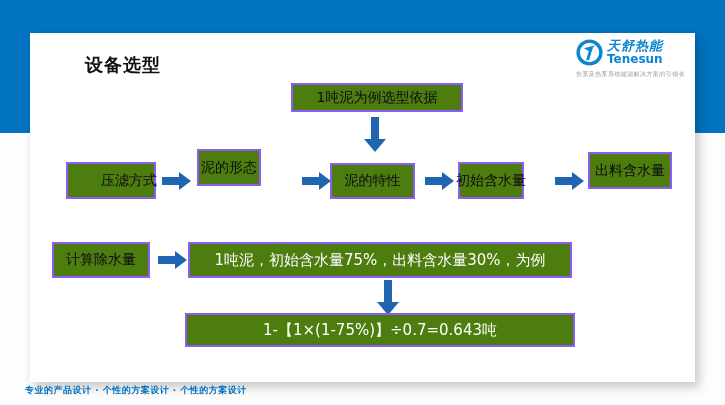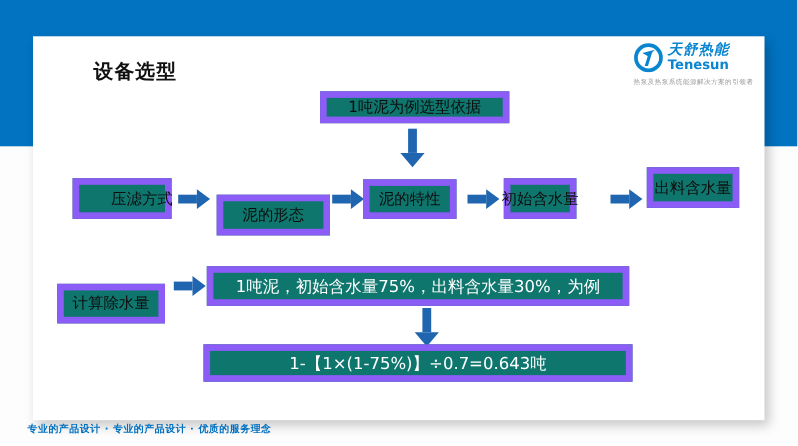--- a/index.html
+++ b/index.html
@@ -12,21 +12,21 @@
   .title{position:absolute;left:55px;top:20px;font-size:18px;font-weight:bold;color:#111;margin:0;letter-spacing:1px;}
   
   .logo{position:absolute;left:546px;top:6px;width:118px;}
   .logo-row{display:flex;}
   .logo-icon{width:27px;height:27px;display:block;flex:0 0 27px;}
   .logo-text{margin-left:4px;line-height:1;}
   .logo-cn{font-size:13px;font-weight:bold;font-style:italic;color:#0a85d0;letter-spacing:1px;}
   .logo-en{font-size:12px;font-weight:bold;color:#0a85d0;margin-top:1px;}
   .logo-tagline{margin-top:4px;font-size:6px;color:#9a9a9a;white-space:nowrap;letter-spacing:0.4px;}
   
-  .gbox{position:absolute;background:#0f766e;border:6px solid #8b5cf6;box-sizing:border-box;
+  .gbox{position:absolute;background:#4d7c0f;border:2px solid #8b5cf6;box-sizing:border-box;
         display:flex;align-items:center;justify-content:center;
         font-size:14px;color:#0d0d0d;white-space:nowrap;}
   .gbox.light-text{color:#ffffff;font-size:15px;}
   
   .arrow-r{position:absolute;width:32px;height:18px;}
   .arrow-r .bar{position:absolute;left:0;top:5px;width:17px;height:8px;background:#2065b0;}
   .arrow-r .tip{position:absolute;left:17px;top:0;width:0;height:0;
                 border-left:12px solid #2065b0;border-top:9px solid transparent;border-bottom:9px solid transparent;}
   .arrow-d{position:absolute;width:22px;height:36px;}
   .arrow-d .bar{position:absolute;left:7px;top:0;width:8px;height:22px;background:#2065b0;}
@@ -64,47 +64,47 @@
     <div class="arrow-d" style="left:334px;top:84px;">
       <div class="bar"></div>
         <div class="tip"></div>
     </div>
 
     <div class="gbox" style="left:36px;top:129px;width:90px;height:37px;padding-left:36px;">压滤方式</div>
     <div class="arrow-r" style="left:132px;top:139px;">
       <div class="bar"></div>
         <div class="tip"></div>
     </div>
-    <div class="gbox" style="left:167px;top:144px;width:103px;height:37px;">泥的形态</div>
+    <div class="gbox" style="left:167px;top:116px;width:64px;height:37px;">泥的形态</div>
     <div class="arrow-r" style="left:272px;top:139px;">
       <div class="bar"></div>
         <div class="tip"></div>
     </div>
     <div class="gbox" style="left:300px;top:130px;width:85px;height:36px;">泥的特性</div>
     <div class="arrow-r" style="left:395px;top:139px;">
       <div class="bar"></div>
         <div class="tip"></div>
     </div>
     <div class="gbox" style="left:428px;top:129px;width:66px;height:37px;">初始含水量</div>
     <div class="arrow-r" style="left:525px;top:139px;">
       <div class="bar"></div>
         <div class="tip"></div>
     </div>
     <div class="gbox" style="left:558px;top:119px;width:84px;height:37px;">出料含水量</div>
 
-    <div class="gbox" style="left:22px;top:225px;width:98px;height:36px;">计算除水量</div>
+    <div class="gbox" style="left:22px;top:209px;width:98px;height:36px;">计算除水量</div>
     <div class="arrow-r" style="left:128px;top:218px;">
       <div class="bar"></div>
         <div class="tip"></div>
     </div>
     <div class="gbox light-text" style="left:158px;top:209px;width:384px;height:36px;">1吨泥，初始含水量75%，出料含水量30%，为例</div>
 
     <div class="arrow-d" style="left:347px;top:247px;">
       <div class="bar"></div>
         <div class="tip"></div>
     </div>
 
     <div class="gbox light-text" style="left:155px;top:280px;width:390px;height:34px;">1-【1×(1-75%)】÷0.7=0.643吨</div>
 
   </div>
 
-  <div class="footer">专业的产品设计 · 专业的产品设计 · 优质的服务理念</div>
+  <div class="footer">专业的产品设计 · 个性的方案设计 · 个性的方案设计</div>
 </div>
 
 </body></html>

